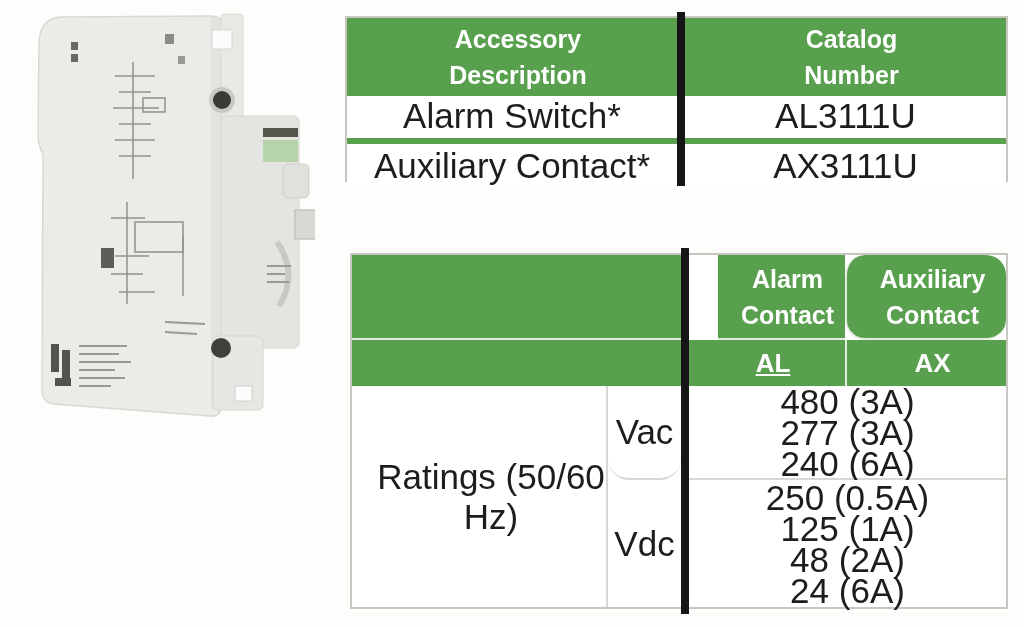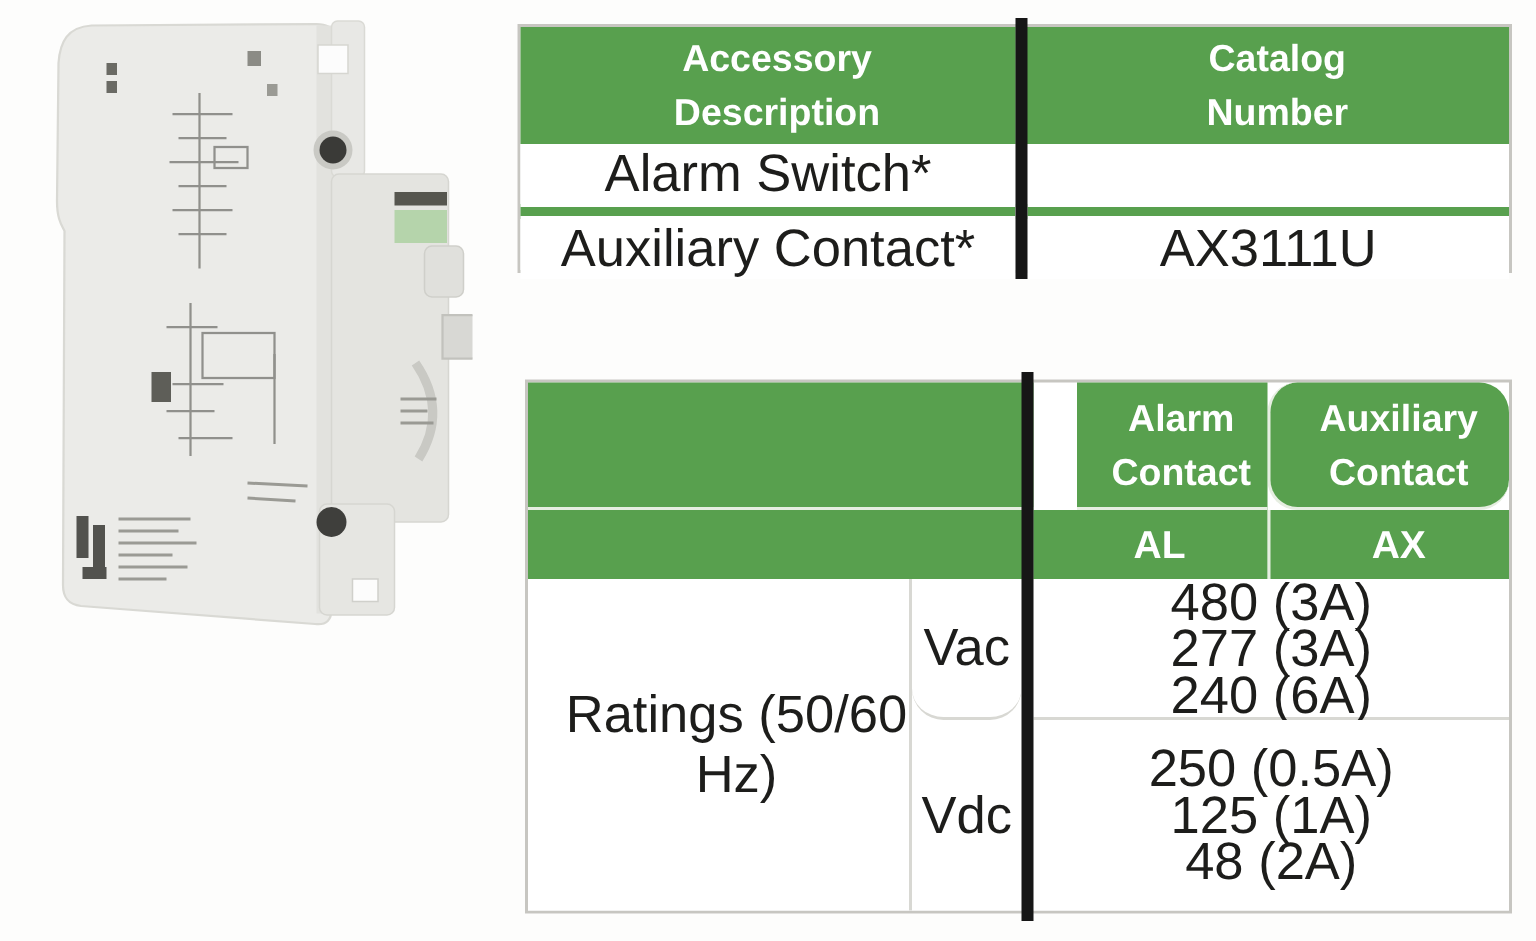--- a/index.html
+++ b/index.html
@@ -169,53 +169,55 @@
   <div class="vbar"></div>
 
   <div class="cell green-h" style="grid-column:1;grid-row:1;">Accessory
 Description</div>
   <div class="green-h" style="grid-column:2;grid-row:1;"></div>
   <div class="cell green-h" style="grid-column:3;grid-row:1;">Catalog
 Number</div>
 
   <div class="cell body-cell" style="grid-column:1;grid-row:2;">Alarm Switch*</div>
   <div style="grid-column:2;grid-row:2;background:#fff;"></div>
+  <div class="cell body-cell" style="grid-column:3;grid-row:2;">AL3111U</div>
 
   <div class="stripe" style="grid-column:1;grid-row:3;"></div>
   <div style="grid-column:2;grid-row:3;background:#fff;"></div>
   <div class="stripe" style="grid-column:3;grid-row:3;"></div>
 
   <div class="cell body-cell" style="grid-column:1;grid-row:4;">Auxiliary Contact*</div>
   <div style="grid-column:2;grid-row:4;background:#fff;"></div>
   <div class="cell body-cell" style="grid-column:3;grid-row:4;">AX3111U</div>
 </div>
 
 <div class="tbl ratings-table">
   <div class="vbar"></div>
 
   <div class="green-h hline-bottom" style="grid-column:1/4;grid-row:1;"></div>
   <div class="cell green-h hline-bottom" style="grid-column:4;grid-row:1;margin-left:29px;">Alarm
 Contact</div>
   <div class="cell green-h hline-bottom header-line-left" style="grid-column:5;grid-row:1;border-radius:20px;">Auxiliary
 Contact</div>
 
   <div class="green-h" style="grid-column:1/4;grid-row:2;"></div>
-  <div class="cell green-h subhead" style="grid-column:4;grid-row:2;">AL</div>
+  <div class="cell green-h subhead" style="grid-column:4;grid-row:2;text-decoration:underline;">AL</div>
   <div class="cell green-h subhead header-line-left" style="grid-column:5;grid-row:2;">AX</div>
 
   <div class="cell body-cell cell-line-right" style="grid-column:1;grid-row:3/5;padding-left:24px;">Ratings (50/60 Hz)</div>
 
   <div class="cell body-cell cell-line-bottom" style="grid-column:2;grid-row:3;border-radius:21px;">Vac</div>
   <div style="grid-column:3;grid-row:3;background:#fff;"></div>
   <div class="cell body-cell values cell-line-bottom" style="grid-column:4/6;grid-row:3;flex-direction:column;">
     <div class="line">480 (3A)</div>
     <div class="line">277 (3A)</div>
     <div class="line">240 (6A)</div>
   </div>
 
   <div class="cell body-cell" style="grid-column:2;grid-row:4;">Vdc</div>
   <div style="grid-column:3;grid-row:4;background:#fff;"></div>
   <div class="cell body-cell values" style="grid-column:4/6;grid-row:4;flex-direction:column;">
     <div class="line">250 (0.5A)</div>
     <div class="line">125 (1A)</div>
     <div class="line">48 (2A)</div>
+    <div class="line">24 (6A)</div>
   </div>
 </div>
 
 </body></html>

